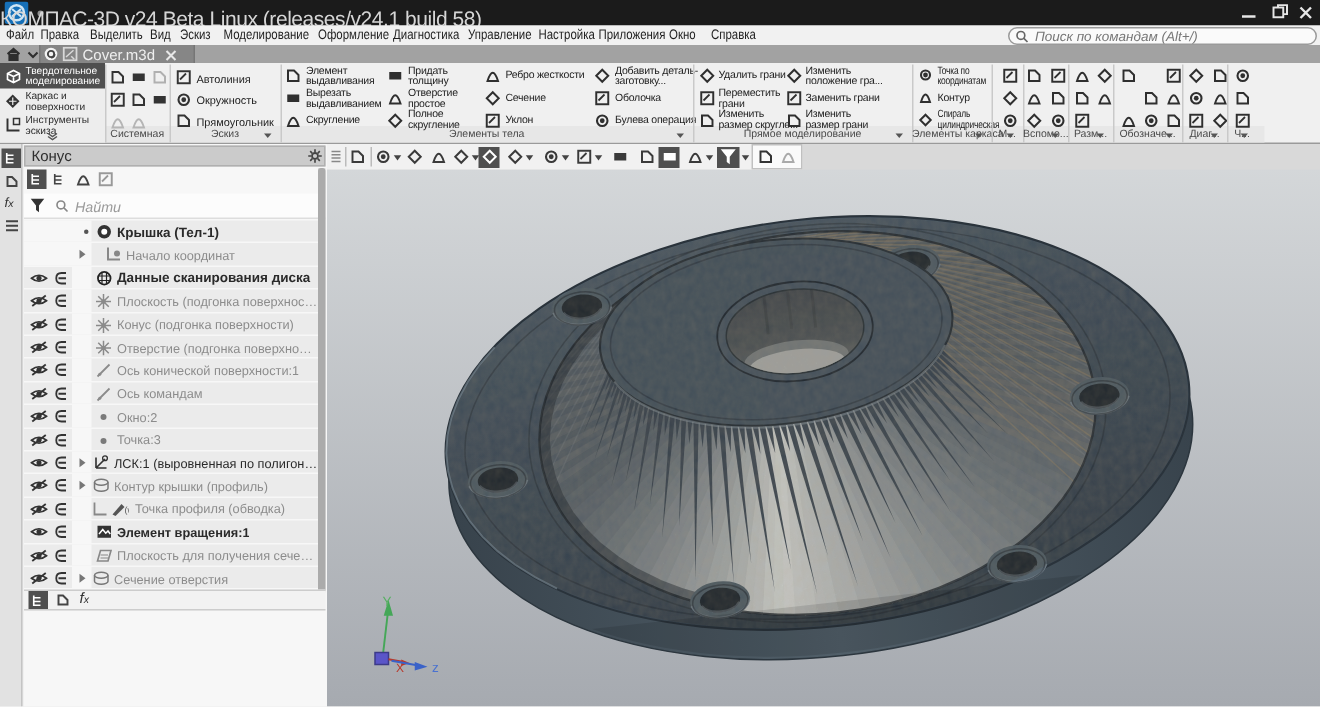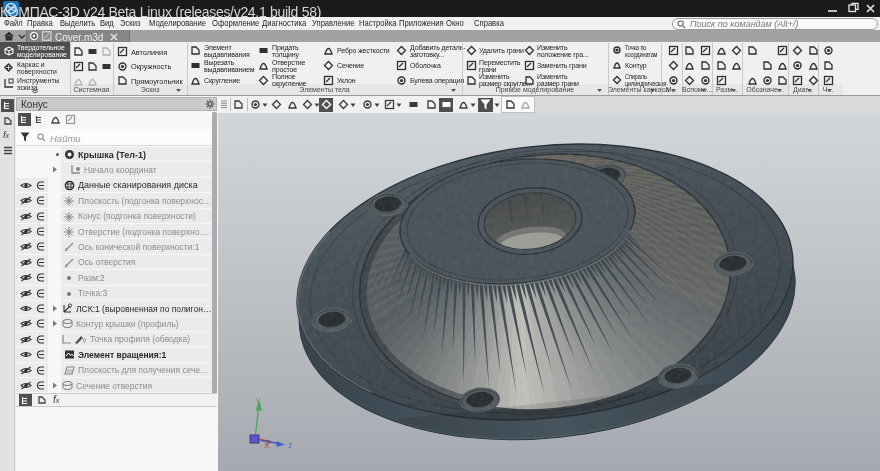--- a/index.html
+++ b/index.html
@@ -428,21 +428,21 @@
 <path d="M1 4.5 Q6 0.5 11 4.5 Q6 8.5 1 4.5 Z" fill="none" stroke="#333" stroke-width="1.1"></path>
 <circle cx="6" cy="4.5" r="1.7" fill="#333"></circle>
 </svg>
 <svg class="abs" style="left:36px;top:180.8px" width="9" height="9" viewBox="0 0 9 9">
 <path d="M8 1 H5 Q1.5 1 1.5 4.5 Q1.5 8 5 8 H8 M3 4.5 H8" fill="none" stroke="#333" stroke-width="1.2"></path>
   </svg>
 <svg class="abs" style="left:64px;top:179.8px" width="11" height="11" viewBox="0 0 11 11">
     <circle cx="5.5" cy="5.5" r="4.2" fill="none" stroke="#222" stroke-width="1.2"></circle>
     <path d="M2 4 H9 M2 7 H9 M4 1.8 V9.2 M7 1.8 V9.2" stroke="#222" stroke-width="0.8"></path>
   </svg>
-<div class="tx" style="left:78px;top:180.3px;font-size:9px;font-weight:normal;color:#2a2a2a;max-width:134px;overflow:hidden;text-overflow:ellipsis">Данные сканирования диска</div>
+<div class="tx" style="left:78px;top:180.3px;font-size:9px;font-weight:bold;color:#2a2a2a;max-width:134px;overflow:hidden;text-overflow:ellipsis">Данные сканирования диска</div>
 <div class="abs" style="left:16px;top:193.2px;width:197px;height:14.4px;background:#ebebeb"></div>
 <div class="abs" style="left:48px;top:193.2px;width:13px;height:14.4px;background:#f7f7f7"></div>
 <svg class="abs" style="left:20px;top:196.2px" width="12" height="9" viewBox="0 0 12 9">
 <path d="M1 4.5 Q6 0.5 11 4.5 Q6 8.5 1 4.5 Z" fill="none" stroke="#333" stroke-width="1.1"></path>
 <circle cx="6" cy="4.5" r="1.7" fill="#333"></circle>
 <path d="M1.5 8 L10.5 1" stroke="#333" stroke-width="1.2"></path>
   </svg>
 <svg class="abs" style="left:36px;top:196.2px" width="9" height="9" viewBox="0 0 9 9">
 <path d="M8 1 H5 Q1.5 1 1.5 4.5 Q1.5 8 5 8 H8 M3 4.5 H8" fill="none" stroke="#333" stroke-width="1.2"></path>
   </svg>
@@ -503,33 +503,33 @@
 <circle cx="6" cy="4.5" r="1.7" fill="#333"></circle>
 <path d="M1.5 8 L10.5 1" stroke="#333" stroke-width="1.2"></path>
   </svg>
 <svg class="abs" style="left:36px;top:257.8px" width="9" height="9" viewBox="0 0 9 9">
 <path d="M8 1 H5 Q1.5 1 1.5 4.5 Q1.5 8 5 8 H8 M3 4.5 H8" fill="none" stroke="#333" stroke-width="1.2"></path>
   </svg>
 <svg class="abs" style="left:64px;top:257.8px" width="10" height="10" viewBox="0 0 10 10">
     <path d="M1 9 L9 1" stroke="#8a8a8a" stroke-width="1.2"></path>
     <circle cx="2.5" cy="7.5" r="1" fill="#8a8a8a"></circle>
   </svg>
-<div class="tx" style="left:78px;top:257.3px;font-size:8.5px;font-weight:normal;color:#8c8c8c;max-width:134px;overflow:hidden;text-overflow:ellipsis">Ось отверстия</div>
+<div class="tx" style="left:78px;top:257.3px;font-size:8.5px;font-weight:normal;color:#8c8c8c;max-width:134px;overflow:hidden;text-overflow:ellipsis">Ось командам</div>
 <div class="abs" style="left:16px;top:270.2px;width:197px;height:14.4px;background:#ebebeb"></div>
 <div class="abs" style="left:48px;top:270.2px;width:13px;height:14.4px;background:#f7f7f7"></div>
 <svg class="abs" style="left:20px;top:273.2px" width="12" height="9" viewBox="0 0 12 9">
 <path d="M1 4.5 Q6 0.5 11 4.5 Q6 8.5 1 4.5 Z" fill="none" stroke="#333" stroke-width="1.1"></path>
 <circle cx="6" cy="4.5" r="1.7" fill="#333"></circle>
 <path d="M1.5 8 L10.5 1" stroke="#333" stroke-width="1.2"></path>
   </svg>
 <svg class="abs" style="left:36px;top:273.2px" width="9" height="9" viewBox="0 0 9 9">
 <path d="M8 1 H5 Q1.5 1 1.5 4.5 Q1.5 8 5 8 H8 M3 4.5 H8" fill="none" stroke="#333" stroke-width="1.2"></path>
   </svg>
 <div class="abs" style="left:67px;top:276.2px;width:4px;height:4px;border-radius:2px;background:#7a7a7a"></div>
-<div class="tx" style="left:78px;top:272.7px;font-size:8.5px;font-weight:normal;color:#8c8c8c;max-width:134px;overflow:hidden;text-overflow:ellipsis">Разм:2</div>
+<div class="tx" style="left:78px;top:272.7px;font-size:8.5px;font-weight:normal;color:#8c8c8c;max-width:134px;overflow:hidden;text-overflow:ellipsis">Окно:2</div>
 <div class="abs" style="left:16px;top:285.6px;width:197px;height:14.4px;background:#ebebeb"></div>
 <div class="abs" style="left:48px;top:285.6px;width:13px;height:14.4px;background:#f7f7f7"></div>
 <svg class="abs" style="left:20px;top:288.6px" width="12" height="9" viewBox="0 0 12 9">
 <path d="M1 4.5 Q6 0.5 11 4.5 Q6 8.5 1 4.5 Z" fill="none" stroke="#333" stroke-width="1.1"></path>
 <circle cx="6" cy="4.5" r="1.7" fill="#333"></circle>
 <path d="M1.5 8 L10.5 1" stroke="#333" stroke-width="1.2"></path>
   </svg>
 <svg class="abs" style="left:36px;top:288.6px" width="9" height="9" viewBox="0 0 9 9">
 <path d="M8 1 H5 Q1.5 1 1.5 4.5 Q1.5 8 5 8 H8 M3 4.5 H8" fill="none" stroke="#333" stroke-width="1.2"></path>
   </svg>

